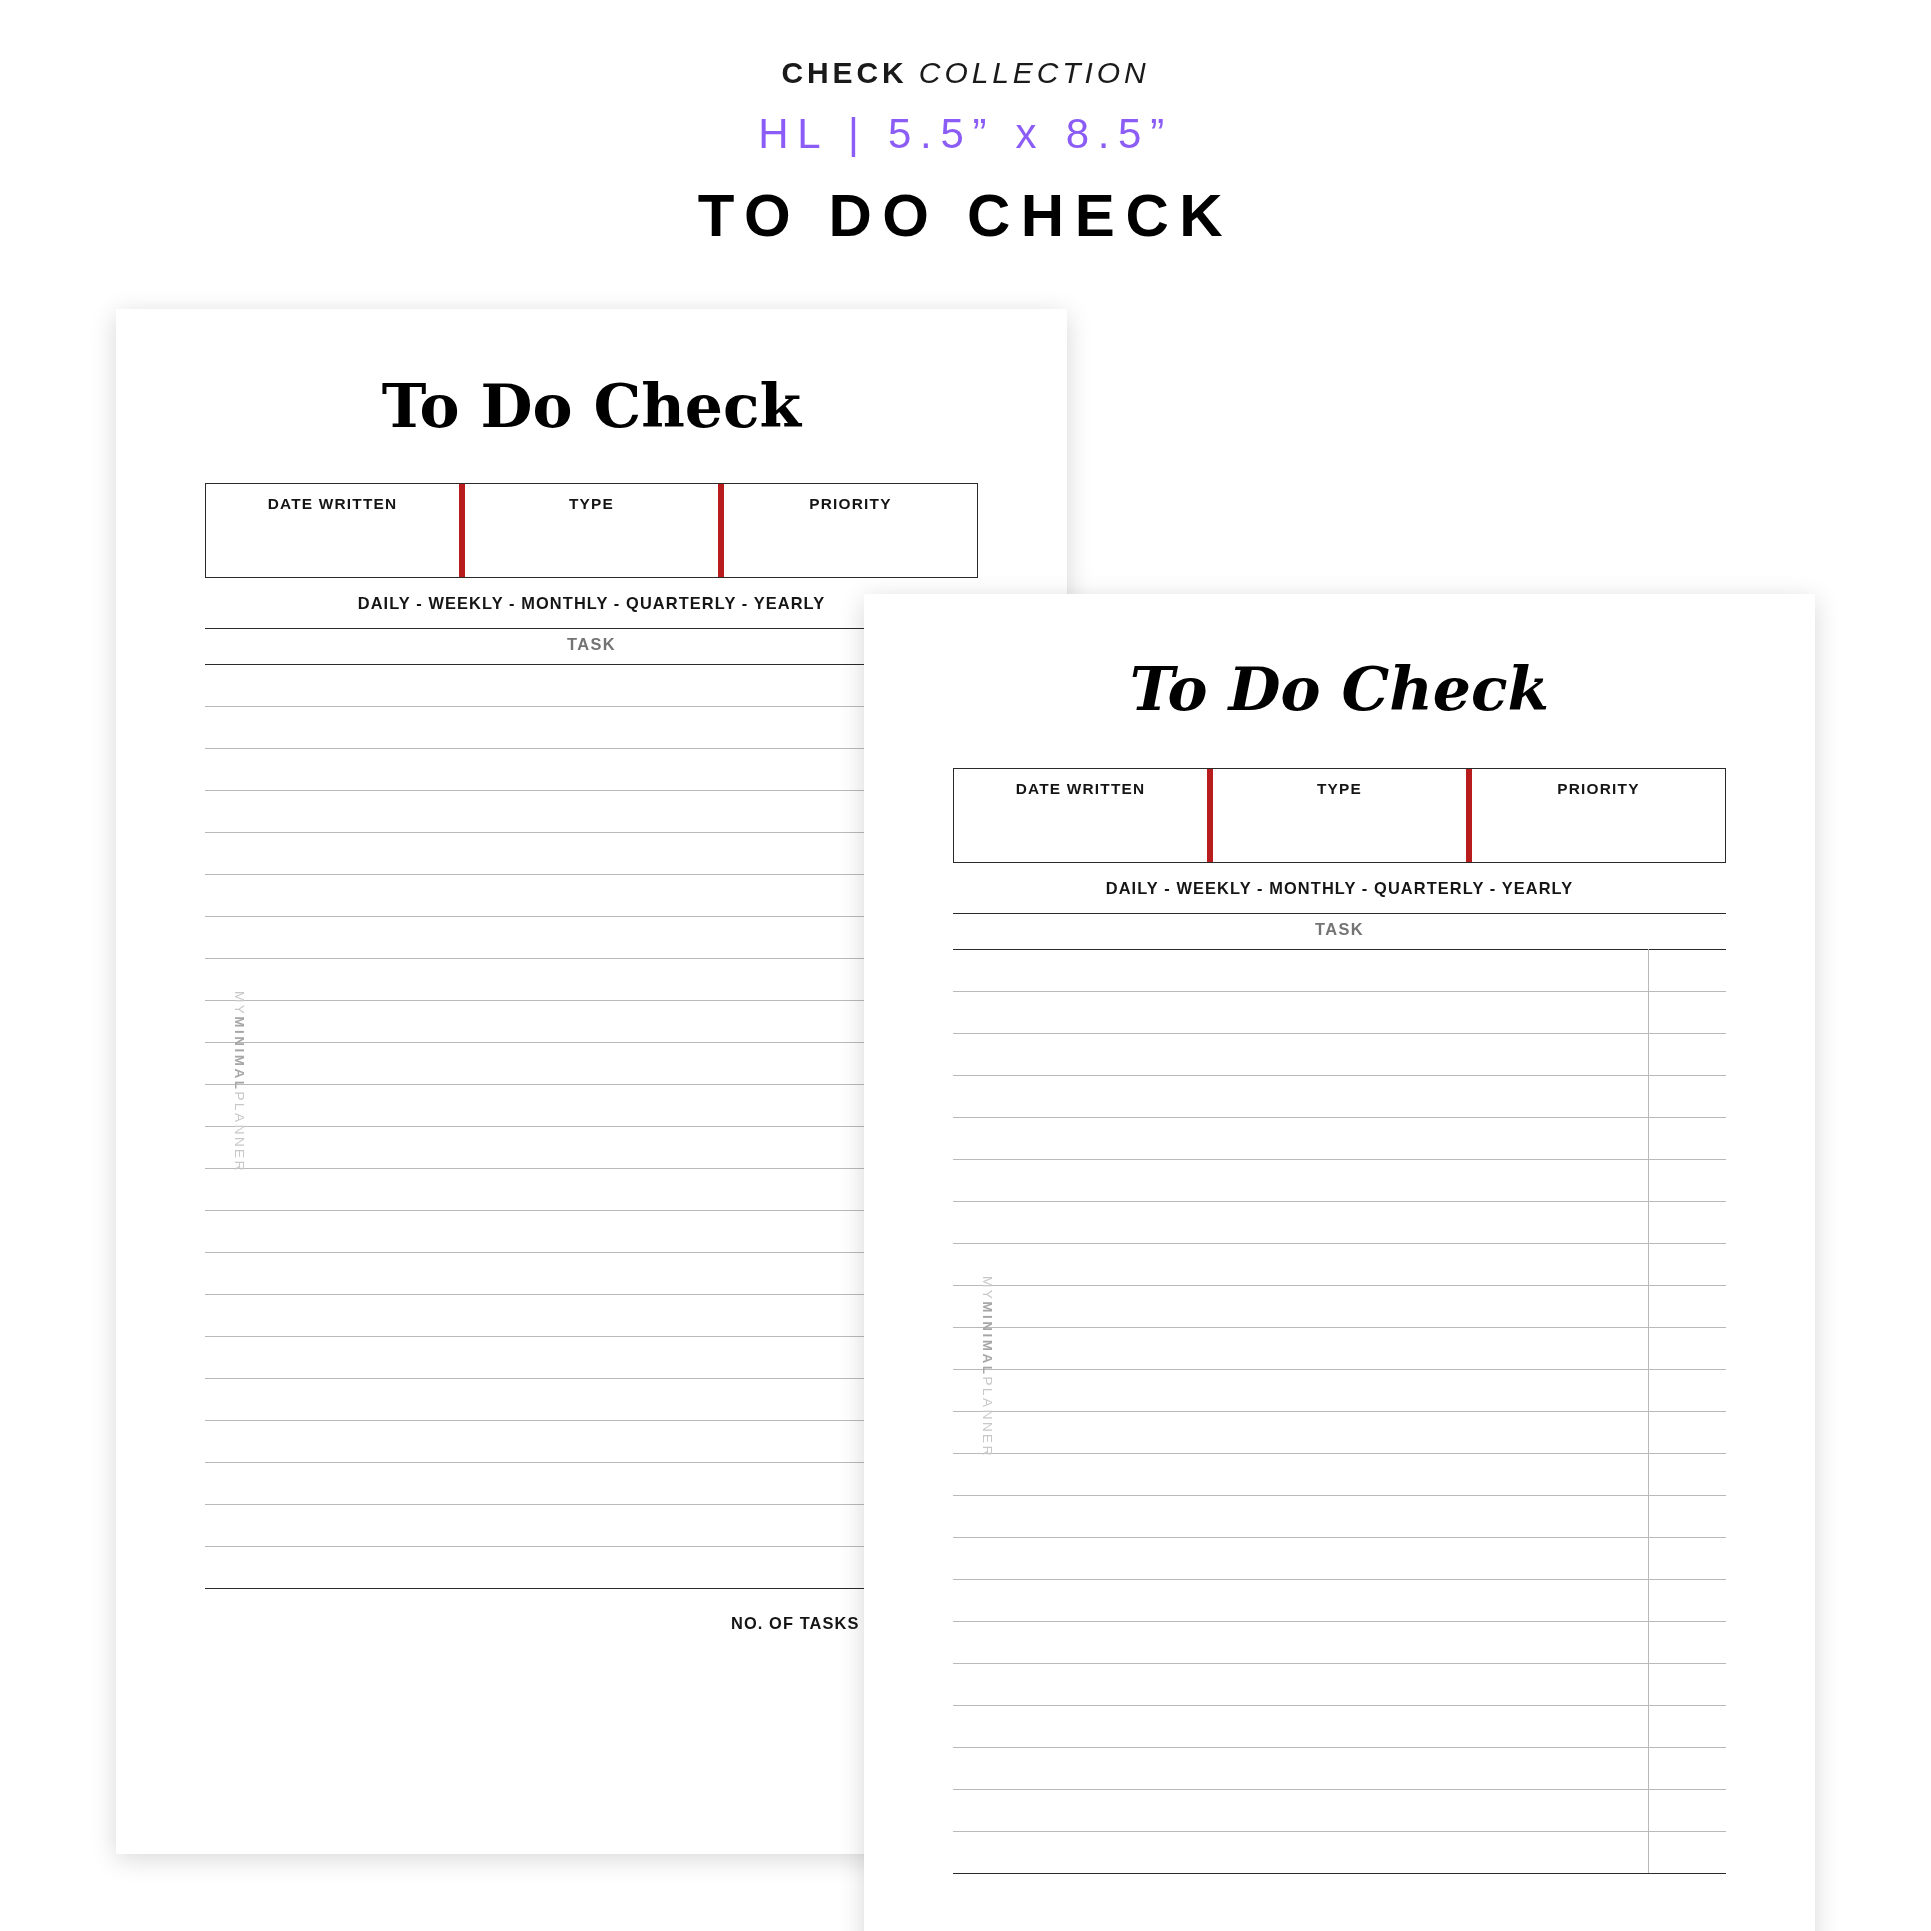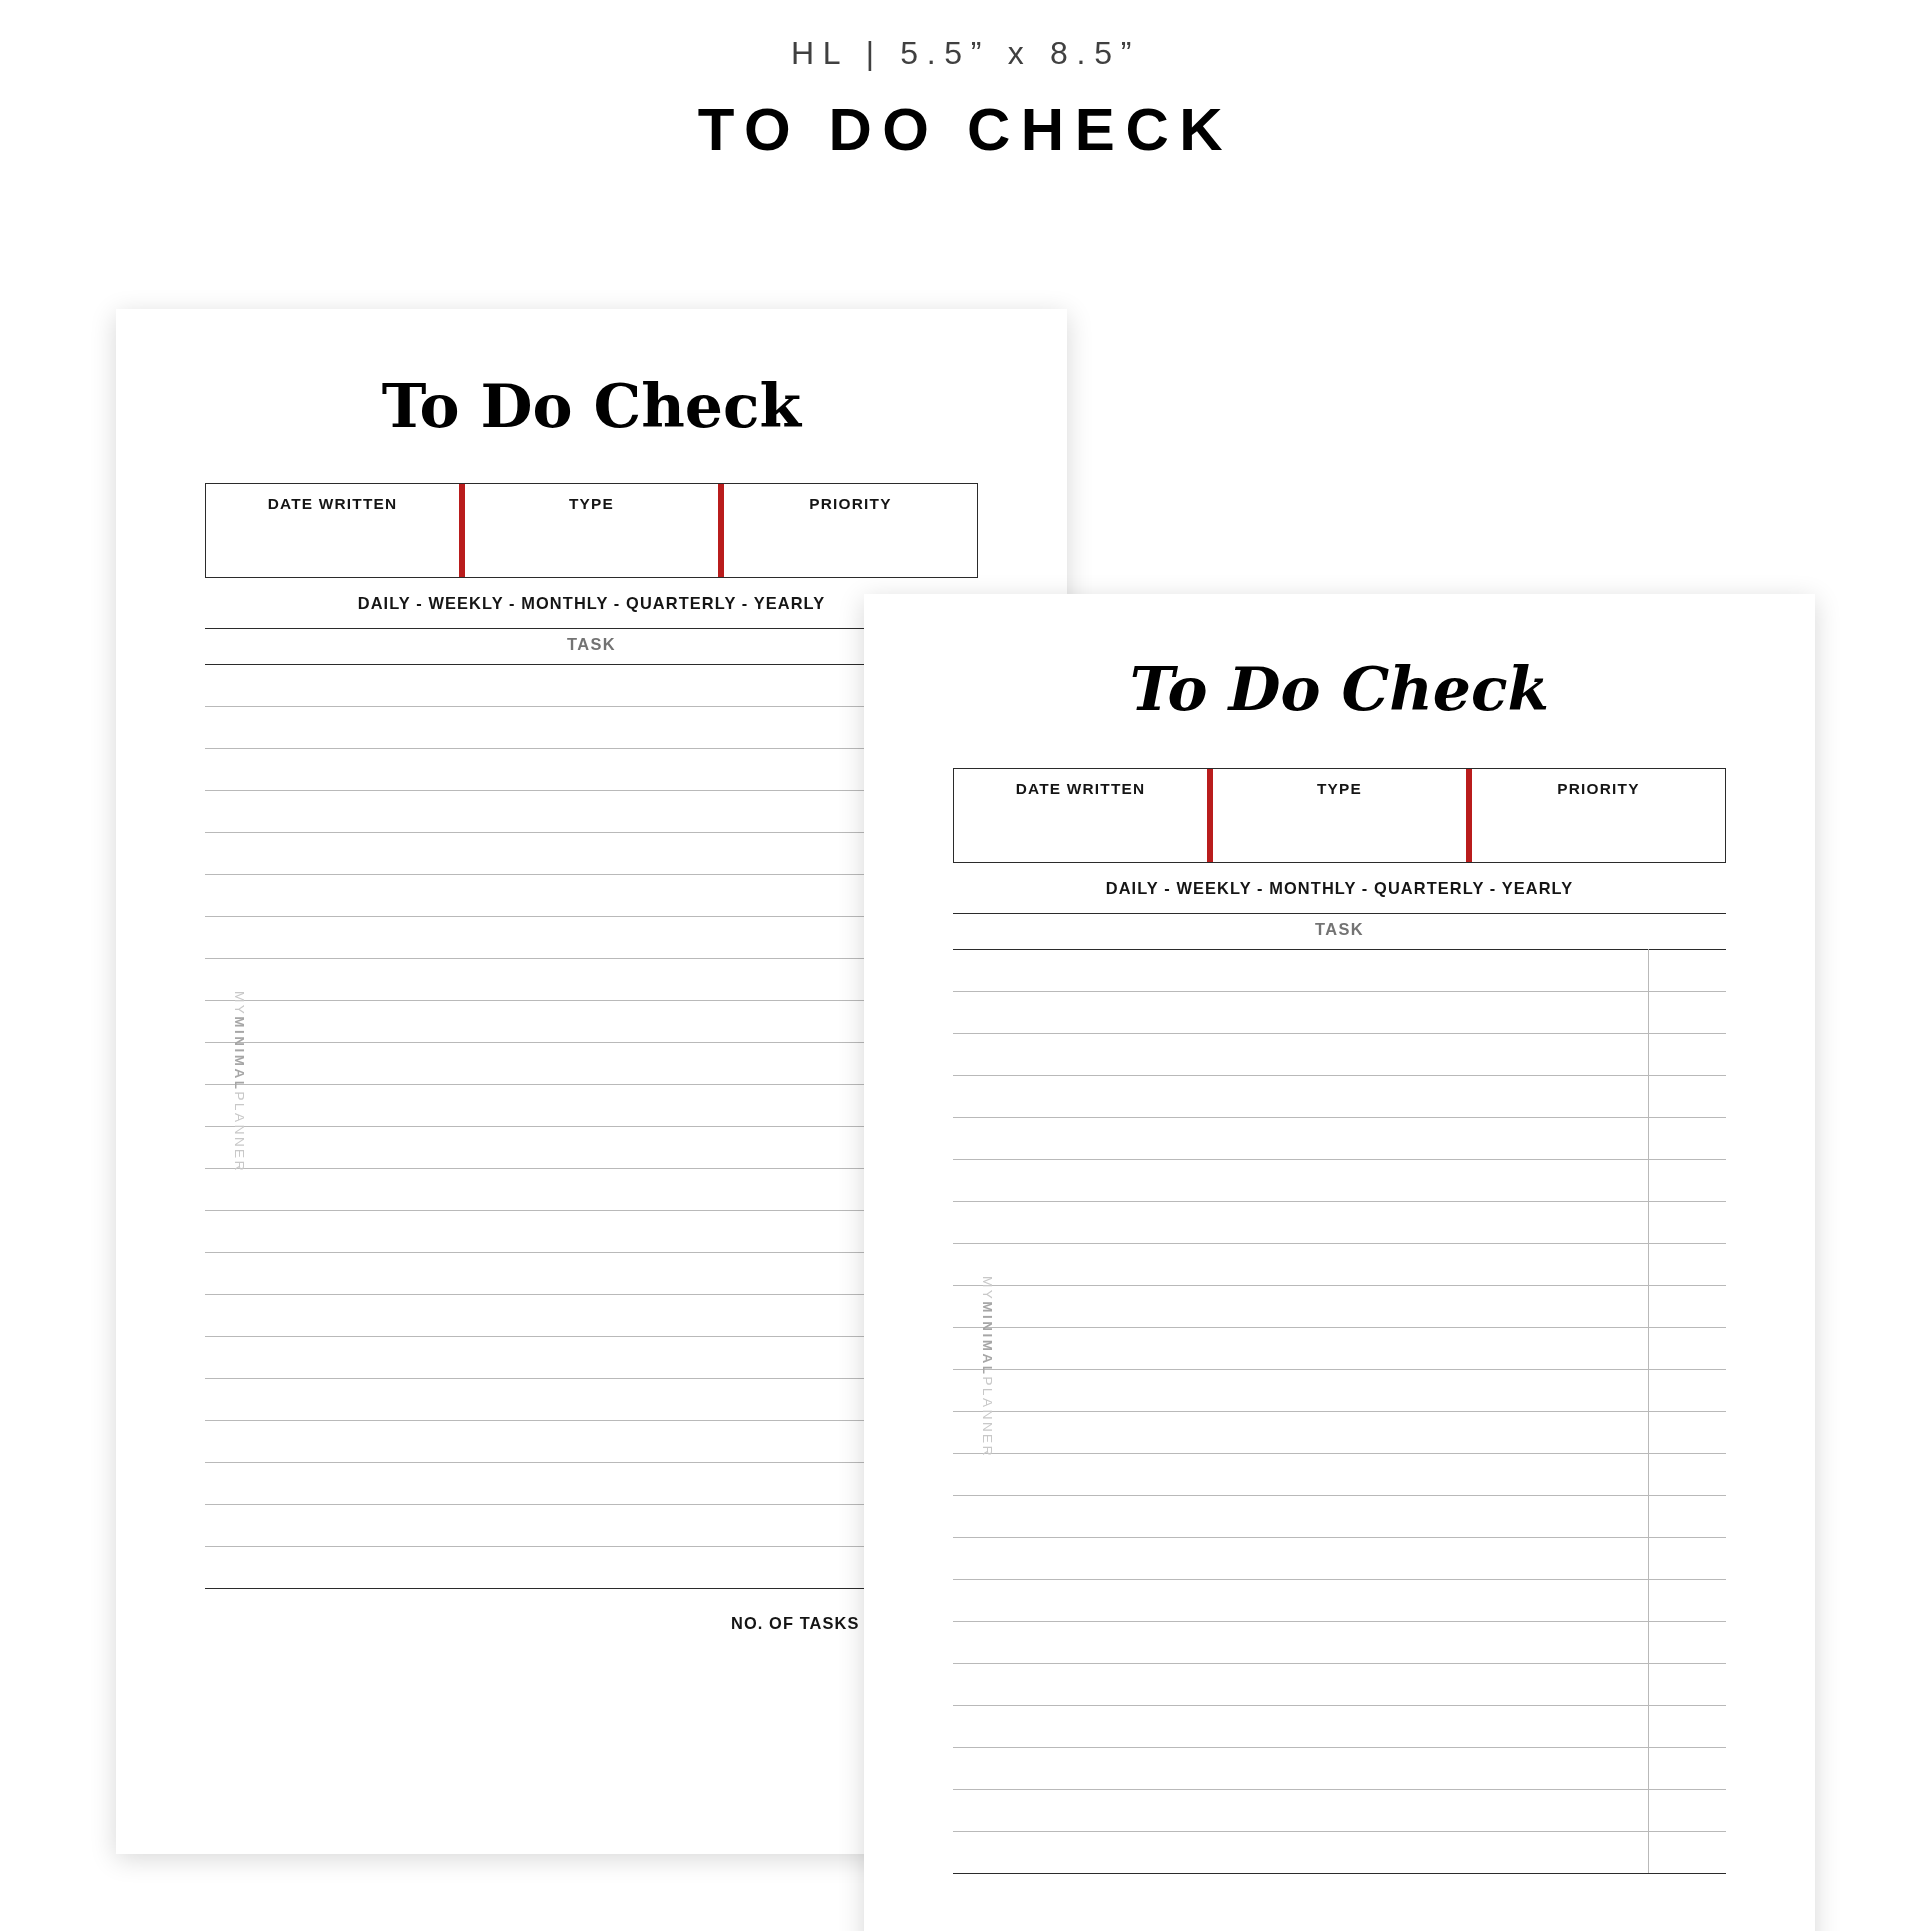--- a/index.html
+++ b/index.html
@@ -33,25 +33,25 @@
   .collection-line .c-bold {
     font-weight: 700;
     letter-spacing: 3.9px;
   }
   .collection-line .c-ital {
     font-style: italic;
     font-weight: 400;
     letter-spacing: 3.9px;
   }
   .size-line {
-    margin-top: 35px;
-    font-size: 32px;
+    margin-top: 20px;
+    font-size: 42px;
     font-weight: 300;
     letter-spacing: 8.7px;
-    color: #404040;
+    color: #8b5cf6;
   }
   .title-line {
     margin-top: 23px;
     font-size: 60px;
     font-weight: 700;
     letter-spacing: 10.6px;
     color: #000000;
   }
 
   
@@ -216,20 +216,24 @@
   }
   .watermark b {
     color: #a6a6a6;
     font-weight: 700;
   }
 </style>
 </head>
 <body>
 
 <div class="header">
+  <div class="collection-line">
+    <span class="c-bold">CHECK</span>
+    <span class="c-ital">COLLECTION</span>
+  </div>
   <div class="size-line">HL | 5.5” x 8.5”</div>
   <div class="title-line">TO DO CHECK</div>
 </div>
 
 <div class="page page-back">
   <div class="sheet-inner">
     <div class="sheet-title-bold">To Do Check</div>
 
     <div class="info-table">
       <div class="info-cell">

